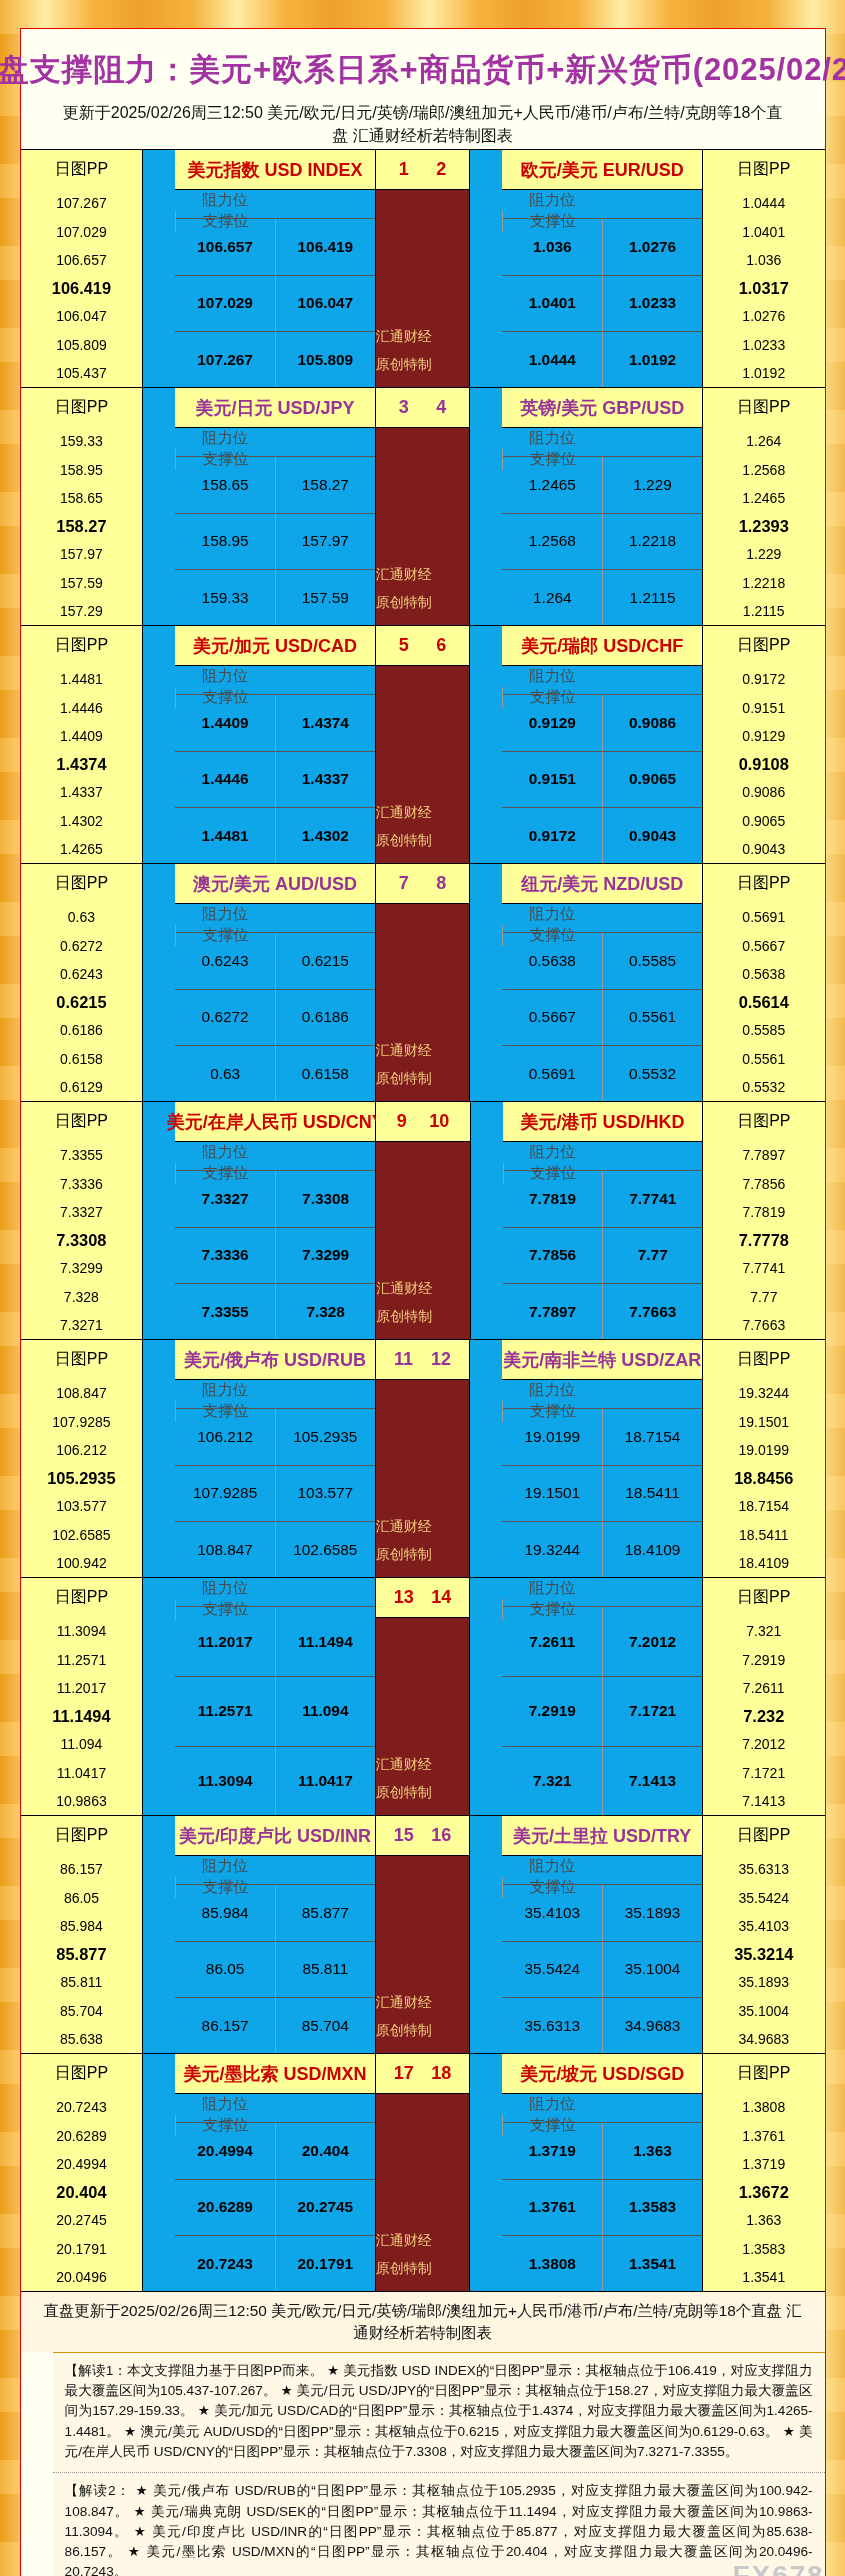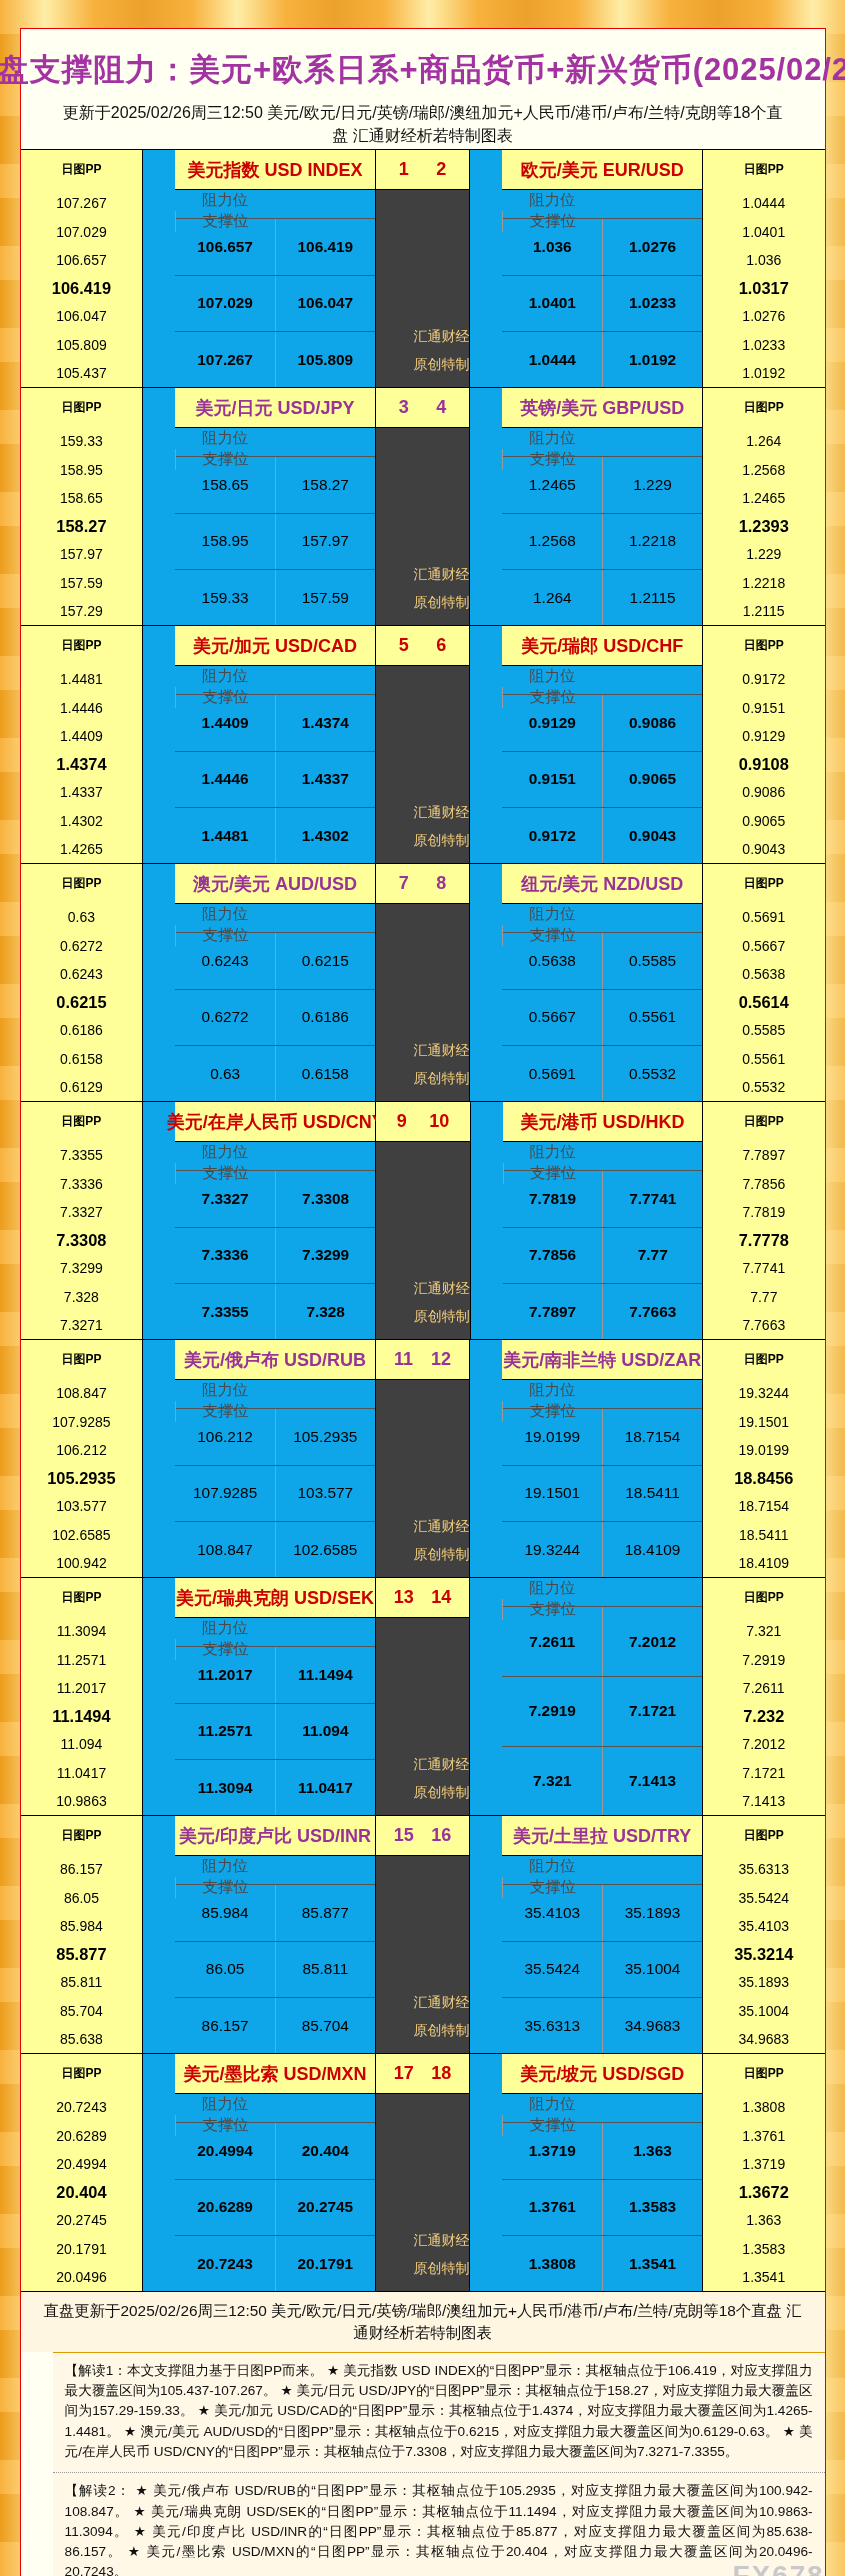--- a/index.html
+++ b/index.html
@@ -19,36 +19,36 @@
     height:60px;padding-top:11.2px;display:flex;align-items:center;justify-content:center;
     font-size:31px;font-weight:bold;color:#a333a3;letter-spacing:0.9px;white-space:nowrap;
   }
   .subtitle{
     height:49px;display:flex;align-items:center;justify-content:center;
     text-align:center;font-size:16px;color:#111;padding:0 40px;line-height:1.4;
   }
   .grid{border-top:1.9px solid #000;}
   .section{display:flex;height:237px;border-bottom:1.9px solid #000;background:#ffffee;}
   .pp-col{width:122px;background:#ffff99;display:flex;flex-direction:column;}
-  .pp-head{height:39px;display:flex;align-items:center;justify-content:center;font-weight:bold;font-size:12px;color:#000;}
+  .pp-head{height:39px;display:flex;align-items:center;justify-content:center;font-weight:normal;font-size:16px;color:#000;}
   .pp-list{flex:1;display:flex;flex-direction:column;}
   .pp-val{flex:1;display:flex;align-items:center;justify-content:center;font-size:14px;color:#000;}
   .pp-val.pivot{font-weight:bold;font-size:16.4px;}
   .pair{width:234px;display:flex;flex-direction:column;border-left:1.9px solid #000;border-right:1.9px solid #000;box-sizing:border-box;background:#0ea5e9;padding-left:32px;}
   .pair-head{height:39px;display:flex;align-items:center;justify-content:center;background:#ffff99;border-bottom:1.9px solid #000;font-weight:bold;font-size:18px;white-space:nowrap;}
   .rs-head{height:28px;display:flex;border-bottom:0.9px solid #555;flex-direction:column;}
   .rs-head .cell{font-size:15.4px;color:#4a4a4a;font-weight:normal;}
   .pair-body{flex:1;display:flex;flex-direction:column;}
   .data-row{flex:1;display:flex;}
   .data-row + .data-row{border-top:0.9px solid #555;}
   .cell{width:50%;display:flex;align-items:center;justify-content:center;font-size:15.4px;color:#000;box-sizing:border-box;}
   .cell.sup{border-left:0.9px solid #9a9a9a;}
   .center-col{width:94px;display:flex;flex-direction:column;box-sizing:border-box;}
   .center-head{height:39px;background:#ffff99;border-bottom:1.9px solid #000;display:flex;align-items:center;justify-content:space-around;padding:0 9.4px;font-weight:bold;font-size:18px;}
-  .center-body{flex:1;display:flex;align-items:flex-end;justify-content:flex-end;background:#404040;}
+  .center-body{flex:1;display:flex;align-items:flex-end;justify-content:flex-start;background:#7f1d1d;}
   .wm{padding-bottom:9.4px;text-align:center;color:#f4cd7c;font-size:14px;line-height:2.0;white-space:nowrap;}
   .theme-red .pair-head,.theme-red .center-head{color:#cc0000;}
   .theme-purple .pair-head,.theme-purple .center-head{color:#993399;}
   .theme-red .pair-body .cell{font-weight:bold;}
   .footer{
     background:#fff6e2;padding:7.5px 22.4px;text-align:center;
     font-size:15.4px;color:#111;line-height:1.45;
   }
   .notes{background:#fff8e6;border-top:1.9px solid #d89b00;position:relative;margin-left:32px;}
   .note{padding:8.4px 12px 10.3px;font-size:13.6px;color:#111;line-height:1.48;text-align:justify;}
@@ -556,21 +556,20 @@
             <div class="pp-val">11.3094</div>
             <div class="pp-val">11.2571</div>
             <div class="pp-val">11.2017</div>
             <div class="pp-val pivot">11.1494</div>
             <div class="pp-val">11.094</div>
             <div class="pp-val">11.0417</div>
             <div class="pp-val">10.9863</div>
           </div>
     </div>
     <div class="pair pair-left">
-      <div class="pair-head">美元/瑞典克朗 USD/SEK</div>
       <div class="rs-head">
         <div class="cell res">阻力位</div>
         <div class="cell sup">支撑位</div>
       </div>
       <div class="pair-body">
             <div class="data-row">
               <div class="cell res">11.2017</div>
               <div class="cell sup">11.1494</div>
             </div>
             <div class="data-row">

